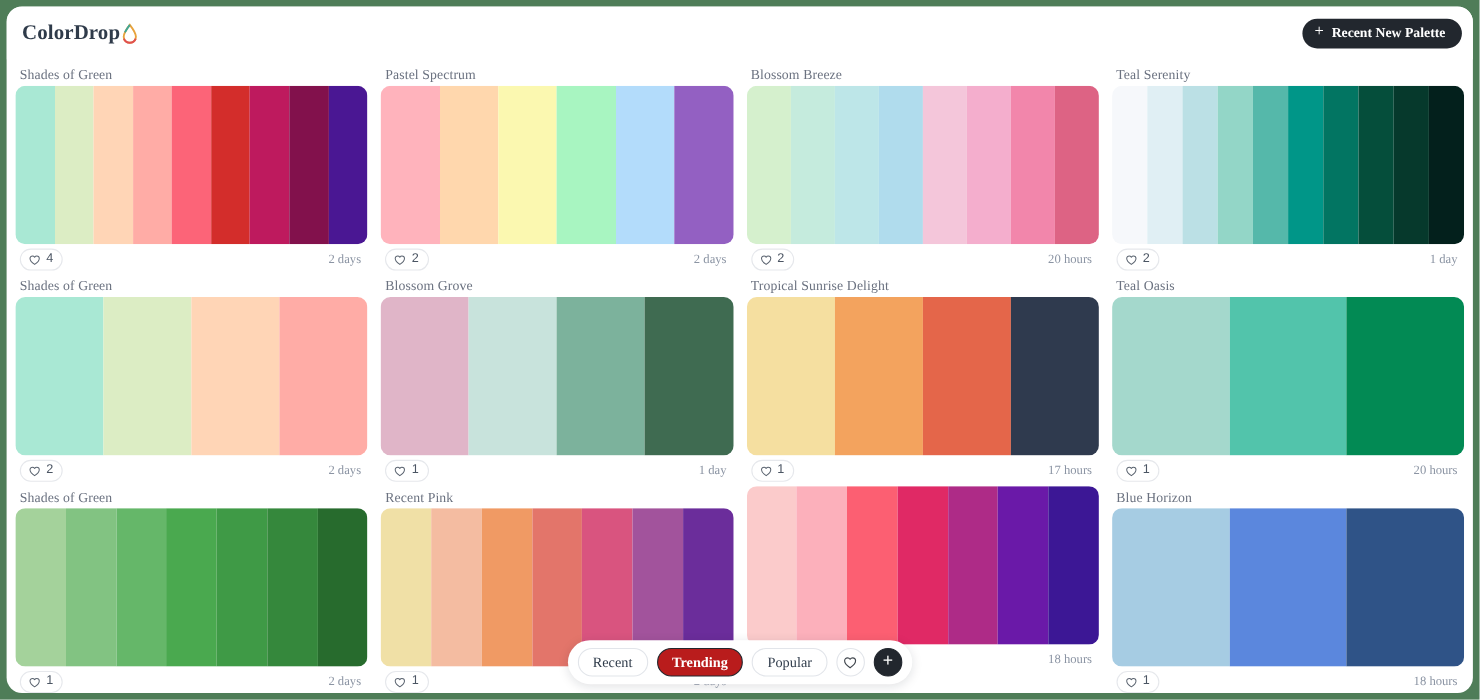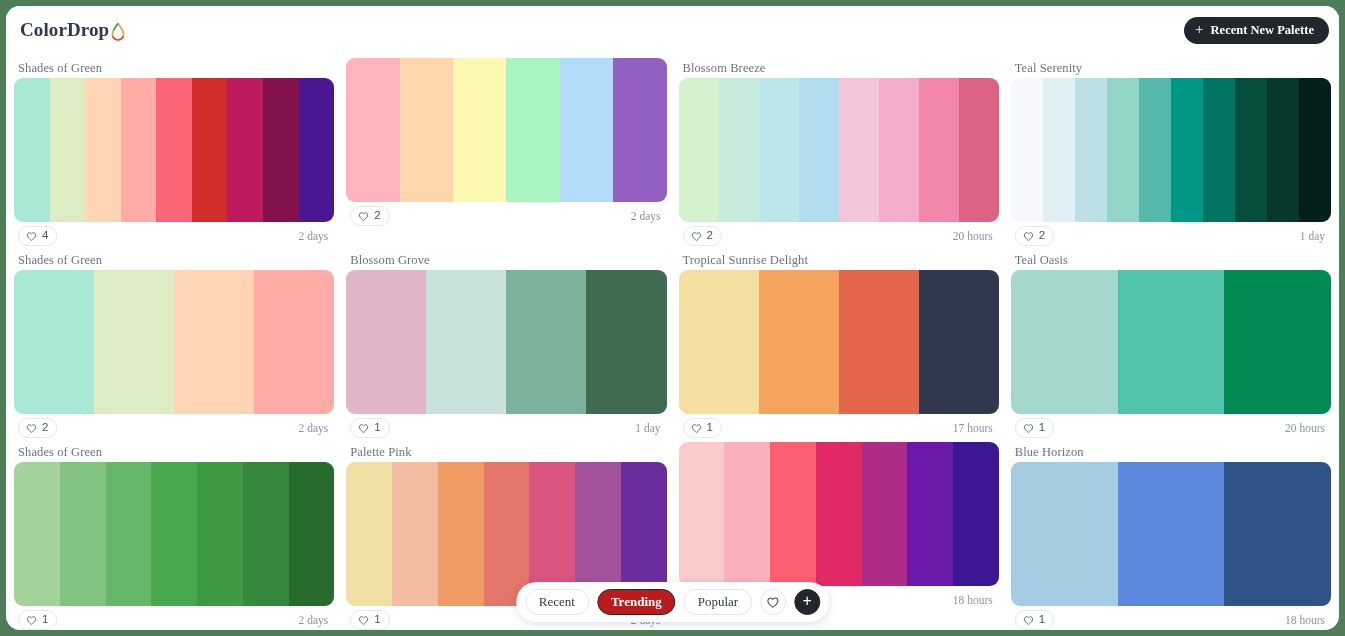--- a/index.html
+++ b/index.html
@@ -32,21 +32,21 @@
     height: 48px;
     padding: 0 10px 0 14px;
     display: flex;
     align-items: center;
     justify-content: space-between;
     background: #ffffff;
   }
 
   #brand {
     display: flex;
-    align-items: flex-end;
+    align-items: center;
     gap: 1px;
   }
 
   #brand-text {
     font-family: "Liberation Serif", "DejaVu Serif", serif;
     font-size: 19px;
     font-weight: 700;
     color: #2f3b4a;
     letter-spacing: 0.1px;
   }
@@ -261,20 +261,21 @@
           <button class="like-pill">
             <svg class="heart" viewBox="0 0 24 24">
               <path d="M12 20.5 C12 20.5 2.8 14.6 2.8 8.8 C2.8 5.9 5.1 3.8 7.8 3.8 C9.8 3.8 11.2 5.0 12 6.2 C12.8 5.0 14.2 3.8 16.2 3.8 C18.9 3.8 21.2 5.9 21.2 8.8 C21.2 14.6 12 20.5 12 20.5 Z" fill="none" stroke="#5b6470" stroke-width="2" stroke-linejoin="round"></path>
             </svg>
             <span class="like-count">4</span>
           </button>
           <span class="time-ago">2 days</span>
         </div>
       </div>
       <div class="palette-card">
+        <div class="palette-title">Pastel Spectrum</div>
         <div class="swatch-strip">
           <div class="swatch" title="#ffb3bc" style="background: rgb(255, 179, 188);"></div>
           <div class="swatch" title="#ffd7ad" style="background: rgb(255, 215, 173);"></div>
           <div class="swatch" title="#fbf8b0" style="background: rgb(251, 248, 176);"></div>
           <div class="swatch" title="#a8f5c1" style="background: rgb(168, 245, 193);"></div>
           <div class="swatch" title="#b3dcfb" style="background: rgb(179, 220, 251);"></div>
           <div class="swatch" title="#9360c2" style="background: rgb(147, 96, 194);"></div>
         </div>
         <div class="card-footer">
           <button class="like-pill">
@@ -418,21 +419,21 @@
           <button class="like-pill">
             <svg class="heart" viewBox="0 0 24 24">
               <path d="M12 20.5 C12 20.5 2.8 14.6 2.8 8.8 C2.8 5.9 5.1 3.8 7.8 3.8 C9.8 3.8 11.2 5.0 12 6.2 C12.8 5.0 14.2 3.8 16.2 3.8 C18.9 3.8 21.2 5.9 21.2 8.8 C21.2 14.6 12 20.5 12 20.5 Z" fill="none" stroke="#5b6470" stroke-width="2" stroke-linejoin="round"></path>
             </svg>
             <span class="like-count">1</span>
           </button>
           <span class="time-ago">2 days</span>
         </div>
       </div>
       <div class="palette-card">
-        <div class="palette-title">Palette Pink</div>
+        <div class="palette-title">Recent Pink</div>
         <div class="swatch-strip">
           <div class="swatch" title="#f0e0a6" style="background: rgb(240, 224, 166);"></div>
           <div class="swatch" title="#f4bca1" style="background: rgb(244, 188, 161);"></div>
           <div class="swatch" title="#f09a64" style="background: rgb(240, 154, 100);"></div>
           <div class="swatch" title="#e3756a" style="background: rgb(227, 117, 106);"></div>
           <div class="swatch" title="#d9547f" style="background: rgb(217, 84, 127);"></div>
           <div class="swatch" title="#a2539c" style="background: rgb(162, 83, 156);"></div>
           <div class="swatch" title="#6b2d9b" style="background: rgb(107, 45, 155);"></div>
         </div>
         <div class="card-footer">

